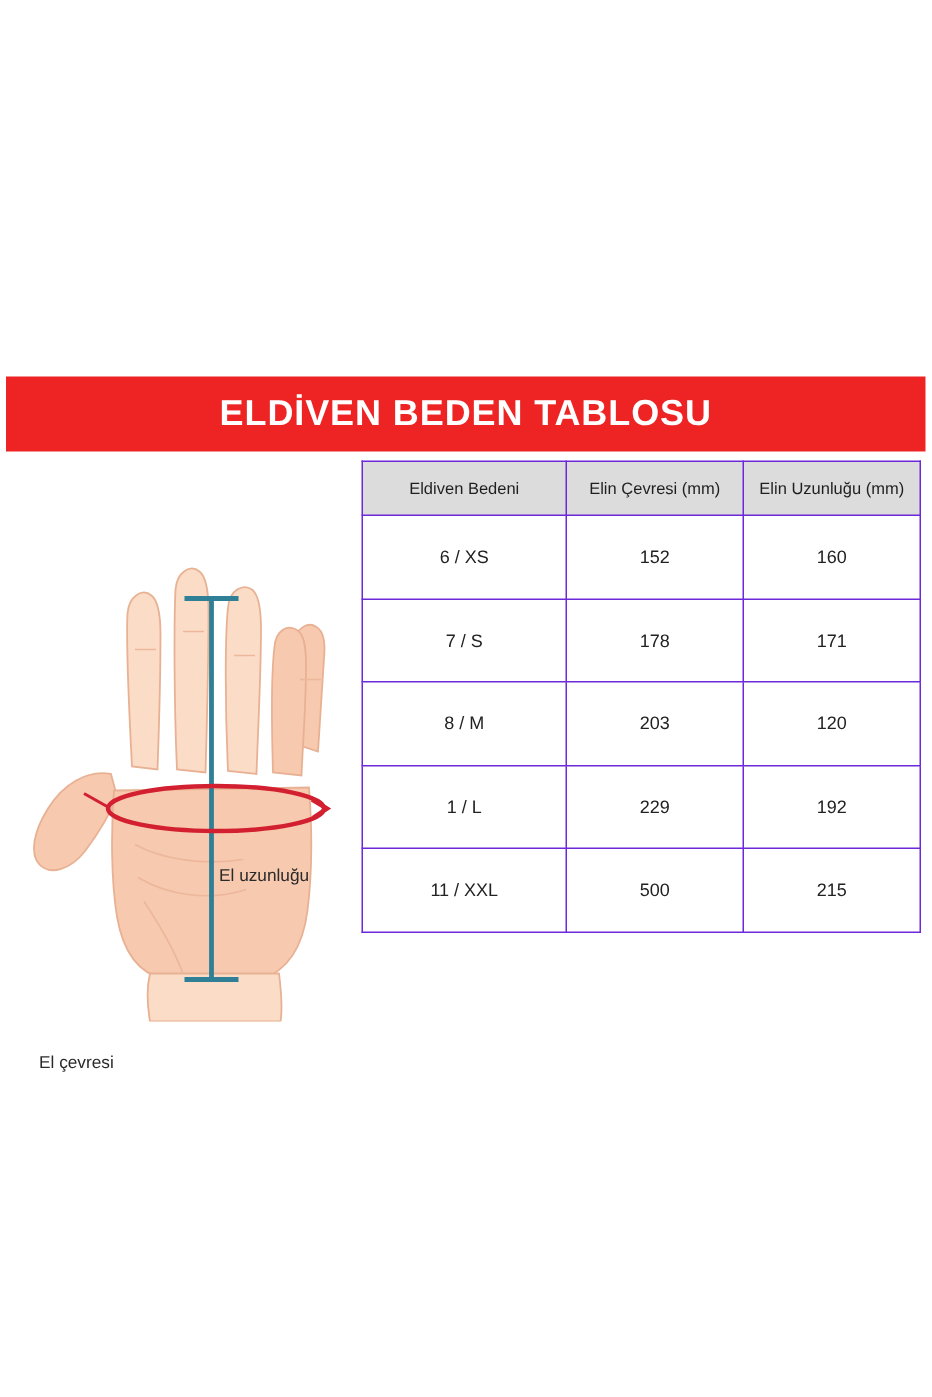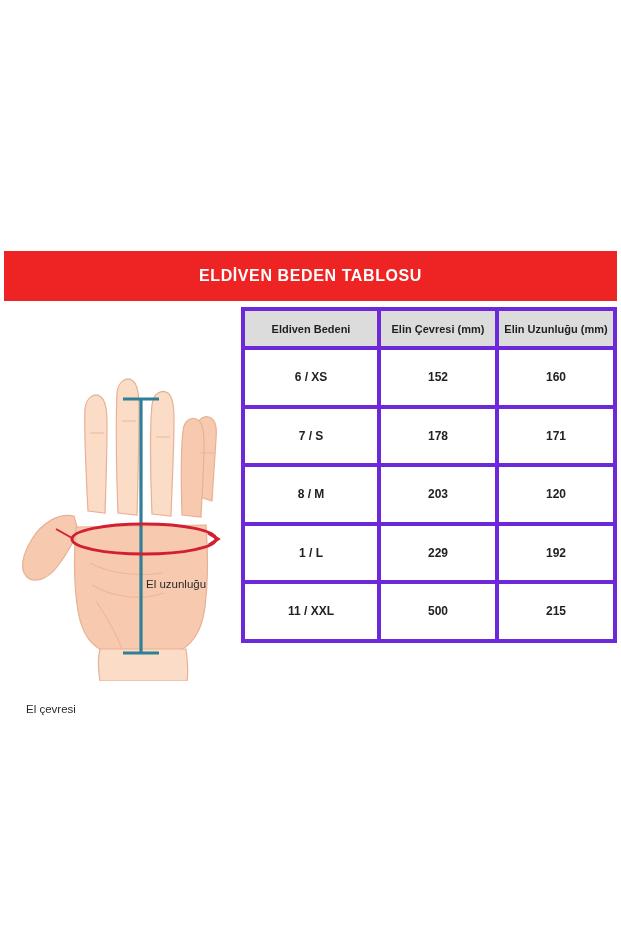--- a/index.html
+++ b/index.html
@@ -40,21 +40,21 @@
     top: 0;
     width: 613px;
     height: 50px;
     background: #ee2424;
     display: flex;
     align-items: center;
     justify-content: center;
   }
   #title-bar .title-text {
     color: #ffffff;
-    font-size: 16px;
+    font-size: 24px;
     font-weight: bold;
     letter-spacing: 0.6px;
     text-align: center;
   }
 
   
   #illustration {
     position: absolute;
     left: 0;
     top: 50px;
@@ -79,24 +79,24 @@
     top: 56px;
     width: 372px;
     height: 362px;
   }
   table {
     border-collapse: collapse;
     width: 372px;
     table-layout: fixed;
   }
   th, td {
-    border: 4px solid #6d28d9;
+    border: 1px solid #6d28d9;
     text-align: center;
     color: #222222;
-    font-weight: bold;
+    font-weight: normal;
   }
   thead th {
     background: #dcdcdc;
     font-size: 11px;
     height: 35px;
     padding: 0 2px;
     color: #1f1f1f;
   }
   tbody td {
     height: 52.5px;

